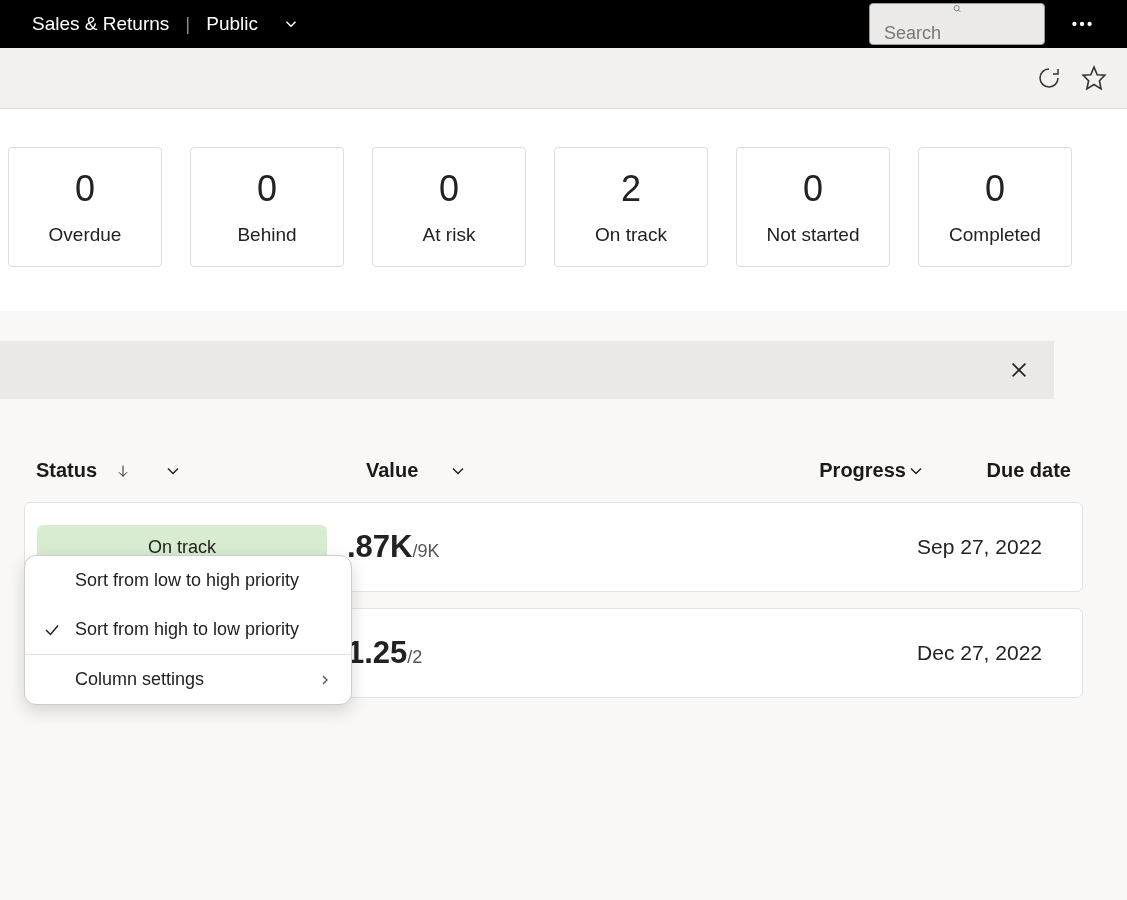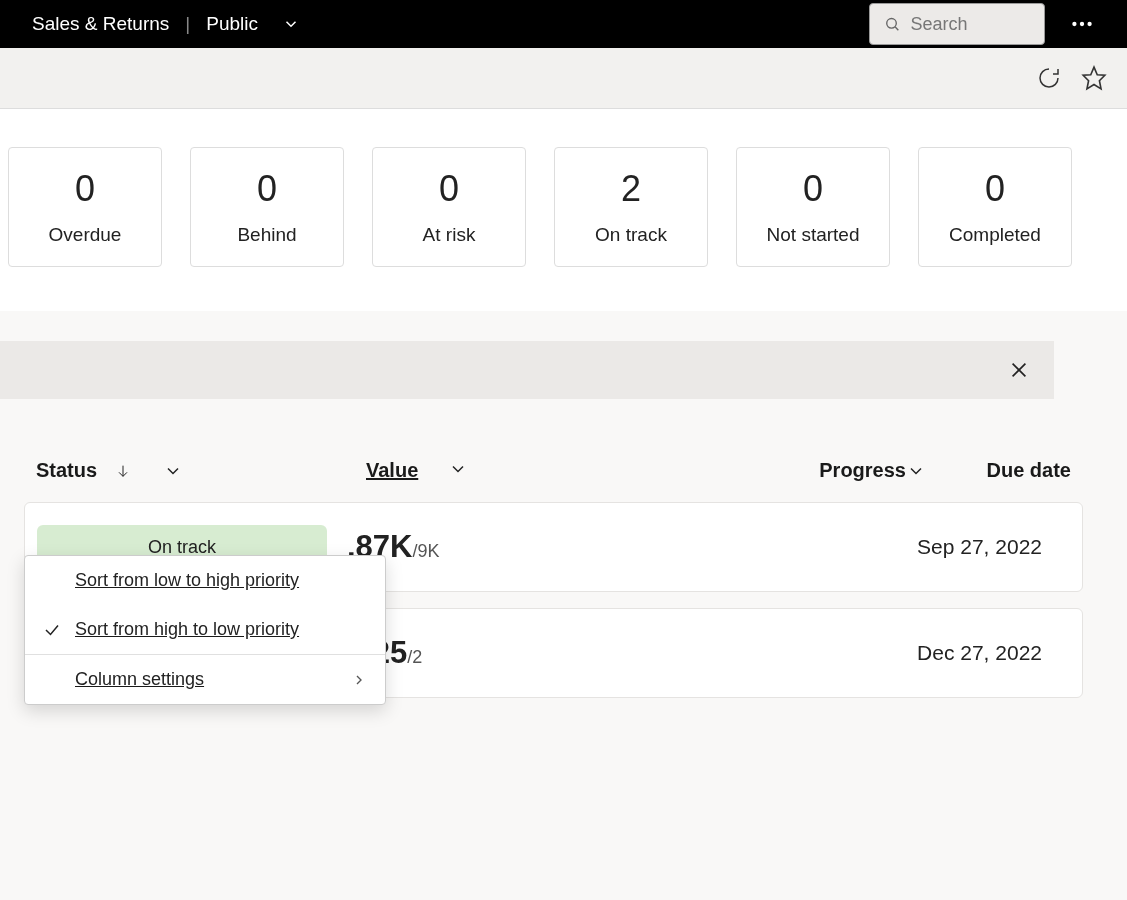--- a/index.html
+++ b/index.html
@@ -5,21 +5,21 @@
     * { box-sizing: border-box; margin: 0; padding: 0; }
     body { font-family: "Segoe UI", Arial, sans-serif; background: #f9f8f7; color: #1a1a1a; width: 1127px; }
     
     
     .topbar { background: #000; height: 48px; display: flex; align-items: center; padding: 0 32px; justify-content: space-between; }
     .topbar-left { display: flex; align-items: center; gap: 16px; color: #fff; font-size: 19px; }
     .topbar-title { font-weight: 400; }
     .topbar-sep { color: #888; }
     .topbar-public { display: flex; align-items: center; gap: 24px; cursor: pointer; }
     .topbar-right { display: flex; align-items: center; gap: 24px; }
-    .search-box { background: #eceae8; border: 1px solid #999; border-radius: 4px; height: 42px; width: 176px; display: flex; align-items: center; padding: 0 14px; gap: 10px; }
+    .search-box { background: #eceae8; border: 1px solid #999; border-radius: 4px; height: 42px; width: 176px; display: flex; align-items: center; padding: 0 14px; gap: 10px; flex-direction: column; }
     .search-box input { border: none; background: transparent; outline: none; font-size: 18px; color: #666; width: 100%; }
     .search-box input::placeholder { color: #777; }
     .more-dots { color: #fff; font-size: 22px; letter-spacing: 4px; cursor: pointer; }
     
     
     .subtoolbar { background: #f2f1ef; height: 61px; border-bottom: 1px solid #ddd; display: flex; justify-content: flex-end; align-items: center; padding: 0 20px; gap: 20px; }
     .icon-btn { cursor: pointer; color: #333; }
     
     
     .cards-row { background: #fff; padding: 38px 8px 44px 8px; display: flex; gap: 28px; }
@@ -27,32 +27,32 @@
     .card-count { font-size: 36px; font-weight: 400; color: #222; }
     .card-label { font-size: 19px; color: #222; }
     
     
     .closebar { background: #ebe9e7; height: 58px; margin-top: 30px; margin-right: 73px; display: flex; justify-content: flex-end; align-items: center; padding: 0 24px; }
     
     
     .table-wrap { padding: 0 0 40px 0; margin-top: 60px; }
     .table-head { display: flex; padding: 0 36px 20px 36px; align-items: center; }
     .col-status { width: 330px; font-size: 20px; font-weight: 600; display: flex; align-items: center; gap: 18px; }
-    .col-value { width: 330px; font-size: 20px; font-weight: 600; display: flex; align-items: flex-start; gap: 30px; text-decoration: underline; }
+    .col-value { width: 330px; font-size: 20px; font-weight: 600; display: flex; align-items: center; gap: 30px; }
     .col-progress { width: 230px; font-size: 20px; font-weight: 600; display: flex; align-items: center; justify-content: flex-end; }
     .col-due { flex: 1; font-size: 20px; font-weight: 600; text-align: right; padding-right: 20px; }
     
     .row-item { background: #fff; border: 1px solid #e5e3e1; border-radius: 6px; margin: 0 44px 16px 24px; height: 90px; display: flex; align-items: center; padding: 0 0 0 12px; }
     .status-pill { background: #d7ecd1; border-radius: 6px; width: 290px; height: 44px; display: flex; align-items: center; justify-content: center; font-size: 18px; color: #222; }
     .value-cell { width: 330px; margin-left: 20px; font-size: 31px; font-weight: 600; color: #222; }
     .value-cell .denom { font-size: 18px; font-weight: 400; color: #555; }
     .due-cell { font-size: 21px; color: #222; margin-left: auto; padding-right: 40px; }
     
     
-    .menu { position: absolute; top: 555px; left: 24px; background: #fff; border: 1px solid #ccc; border-radius: 4px; box-shadow: 0 6px 18px rgba(0,0,0,0.15); width: 362px; z-index: 10; text-decoration: underline; }
+    .menu { position: absolute; top: 555px; left: 24px; background: #fff; border: 1px solid #ccc; border-radius: 12px; box-shadow: 0 6px 18px rgba(0,0,0,0.15); width: 328px; z-index: 10; }
     .menu-item { display: flex; align-items: center; padding: 14px 18px; font-size: 18px; color: #222; cursor: pointer; gap: 12px; }
     .menu-check { width: 20px; flex-shrink: 0; }
     .menu-sep { border-top: 1px solid #e0e0e0; }
     .menu-chevron { margin-left: auto; color: #555; }
     
     svg { display: block; }
   </style>
 </head>
 <body>
 

